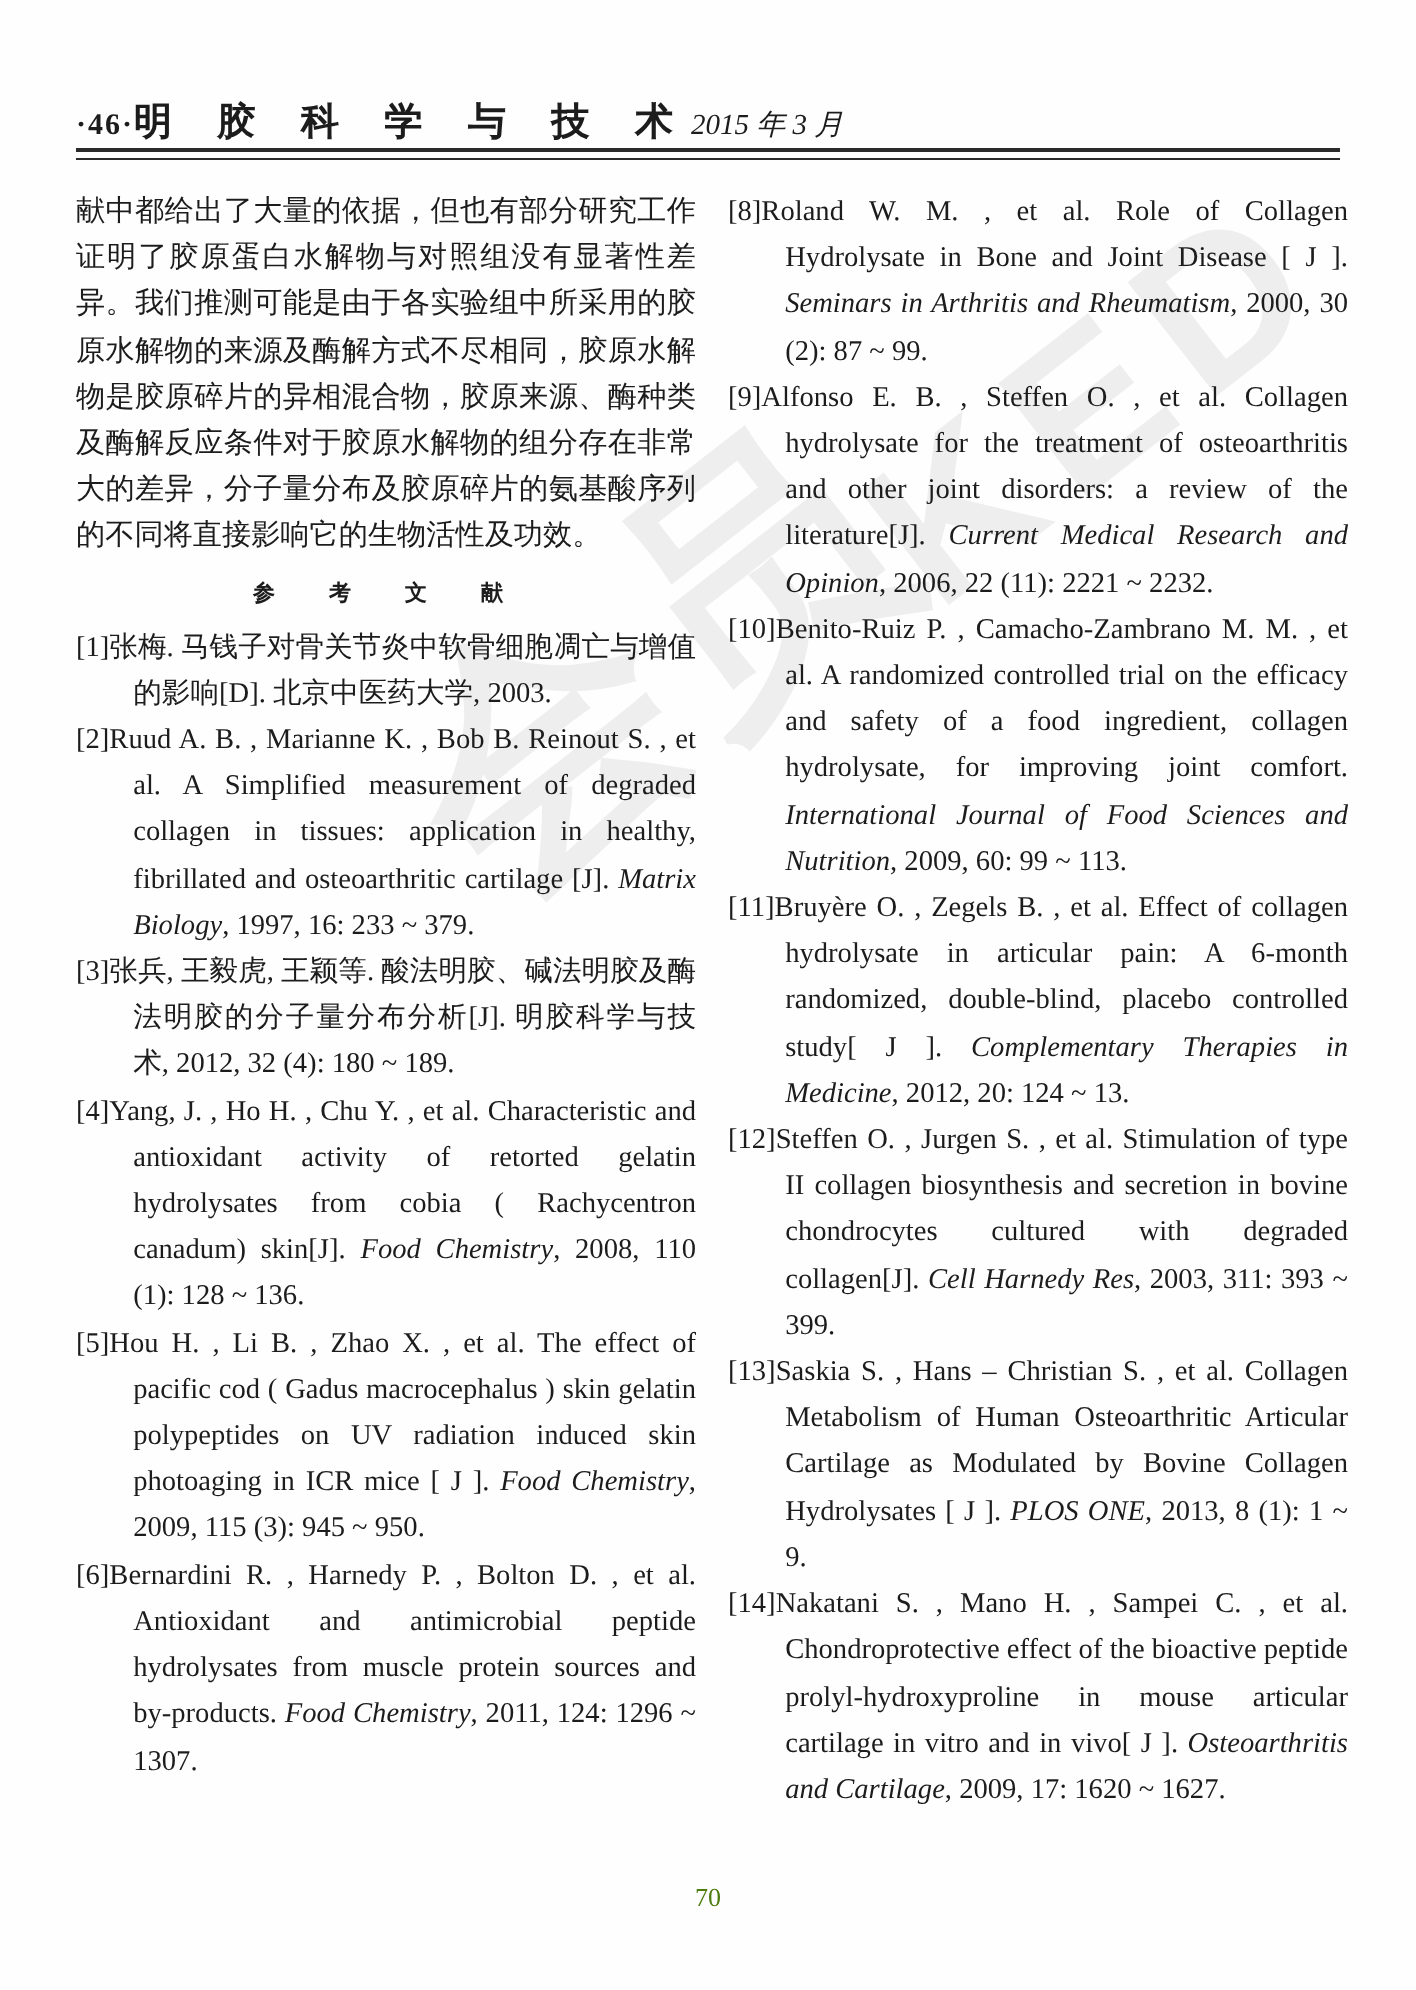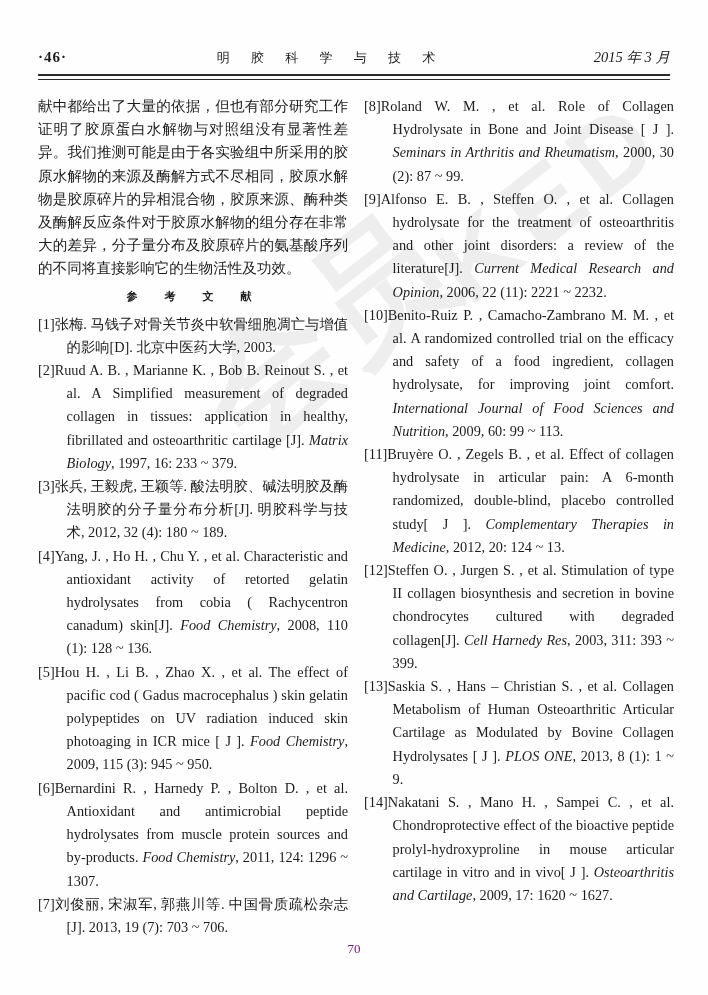--- a/index.html
+++ b/index.html
@@ -7,25 +7,25 @@
     position:relative;
     width:708px;height:995px;
     background:#fefefe;
     overflow:hidden;
     font-family:"Liberation Serif","DejaVu Serif",serif;
     color:#1c1c1c;
   }
   
   .header{
     position:absolute;left:38px;right:38px;top:48px;
-    display:flex;justify-content:space-between;align-items:baseline;
+    display:flex;align-items:baseline;
     font-size:15px;
   }
   .header .page-label{font-weight:bold;letter-spacing:1px;}
-  .header .journal-title{font-weight:normal;letter-spacing:9px;font-size:13px;}
+  .header .journal-title{font-weight:bold;letter-spacing:9px;font-size:19px;}
   .header .issue-date{font-size:14.5px;font-style:italic;}
   .rule{
     position:absolute;left:38px;right:38px;top:74px;
     height:3px;
     border-top:2px solid #2a2a2a;
     border-bottom:1px solid #2a2a2a;
   }
   
   .columns{
     position:absolute;left:38px;right:34px;top:95px;
@@ -46,21 +46,21 @@
     font-size:14.3px;line-height:23.2px;
     text-align:justify;
     padding-left:2em;text-indent:-2em;
     margin:0;
   }
   .ref .italic{font-style:italic;}
   .ref-num{white-space:nowrap;}
   
   .footer{
     position:absolute;left:0;right:0;top:941px;
-    text-align:center;font-size:13px;color:#701a75;
+    text-align:center;font-size:13px;color:#4d7c0f;
   }
   
   .wm{
     position:absolute;
     color:rgba(130,130,130,0.13);
     font-weight:bold;
     pointer-events:none;
     white-space:nowrap;
     font-family:"Liberation Sans","DejaVu Sans",sans-serif;
   }
@@ -94,21 +94,20 @@
     <div class="col">
       <p class="intro">献中都给出了大量的依据，但也有部分研究工作证明了胶原蛋白水解物与对照组没有显著性差异。我们推测可能是由于各实验组中所采用的胶原水解物的来源及酶解方式不尽相同，胶原水解物是胶原碎片的异相混合物，胶原来源、酶种类及酶解反应条件对于胶原水解物的组分存在非常大的差异，分子量分布及胶原碎片的氨基酸序列的不同将直接影响它的生物活性及功效。</p>
       <div class="ref-heading">参　考　文　献</div>
       <div id="refs-col1">
           <div class="ref"><span class="ref-num">[1]</span><span>张梅. 马钱子对骨关节炎中软骨细胞凋亡与增值的影响[D]. 北京中医药大学, 2003.</span></div>
           <div class="ref"><span class="ref-num">[2]</span><span>Ruud A. B. , Marianne K. , Bob B. Reinout S. , et al. A Simplified measurement of degraded collagen in tissues: application in healthy, fibrillated and osteoarthritic cartilage [J]. </span><span class="italic">Matrix Biology</span><span>, 1997, 16: 233 ~ 379.</span></div>
           <div class="ref"><span class="ref-num">[3]</span><span>张兵, 王毅虎, 王颖等. 酸法明胶、碱法明胶及酶法明胶的分子量分布分析[J]. 明胶科学与技术, 2012, 32 (4): 180 ~ 189.</span></div>
           <div class="ref"><span class="ref-num">[4]</span><span>Yang, J. , Ho H. , Chu Y. , et al. Characteristic and antioxidant activity of retorted gelatin hydrolysates from cobia ( Rachycentron canadum) skin[J]. </span><span class="italic">Food Chemistry</span><span>, 2008, 110 (1): 128 ~ 136.</span></div>
           <div class="ref"><span class="ref-num">[5]</span><span>Hou H. , Li B. , Zhao X. , et al. The effect of pacific cod ( Gadus macrocephalus ) skin gelatin polypeptides on UV radiation induced skin photoaging in ICR mice [ J ]. </span><span class="italic">Food Chemistry</span><span>, 2009, 115 (3): 945 ~ 950.</span></div>
           <div class="ref"><span class="ref-num">[6]</span><span>Bernardini R. , Harnedy P. , Bolton D. , et al. Antioxidant and antimicrobial peptide hydrolysates from muscle protein sources and by-products. </span><span class="italic">Food Chemistry</span><span>, 2011, 124: 1296 ~ 1307.</span></div>
-          <div class="ref"><span class="ref-num">[7]</span><span>刘俊丽, 宋淑军, 郭燕川等. 中国骨质疏松杂志[J]. 2013, 19 (7): 703 ~ 706.</span></div>
         </div>
     </div>
     <div class="col">
       <div id="refs-col2">
           <div class="ref"><span class="ref-num">[8]</span><span>Roland W. M. , et al. Role of Collagen Hydrolysate in Bone and Joint Disease [ J ]. </span><span class="italic">Seminars in Arthritis and Rheumatism</span><span>, 2000, 30 (2): 87 ~ 99.</span></div>
           <div class="ref"><span class="ref-num">[9]</span><span>Alfonso E. B. , Steffen O. , et al. Collagen hydrolysate for the treatment of osteoarthritis and other joint disorders: a review of the literature[J]. </span><span class="italic">Current Medical Research and Opinion</span><span>, 2006, 22 (11): 2221 ~ 2232.</span></div>
           <div class="ref"><span class="ref-num">[10]</span><span>Benito-Ruiz P. , Camacho-Zambrano M. M. , et al. A randomized controlled trial on the efficacy and safety of a food ingredient, collagen hydrolysate, for improving joint comfort. </span><span class="italic">International Journal of Food Sciences and Nutrition</span><span>, 2009, 60: 99 ~ 113.</span></div>
           <div class="ref"><span class="ref-num">[11]</span><span>Bruyère O. , Zegels B. , et al. Effect of collagen hydrolysate in articular pain: A 6-month randomized, double-blind, placebo controlled study[ J ]. </span><span class="italic">Complementary Therapies in Medicine</span><span>, 2012, 20: 124 ~ 13.</span></div>
           <div class="ref"><span class="ref-num">[12]</span><span>Steffen O. , Jurgen S. , et al. Stimulation of type II collagen biosynthesis and secretion in bovine chondrocytes cultured with degraded collagen[J]. </span><span class="italic">Cell Harnedy Res</span><span>, 2003, 311: 393 ~ 399.</span></div>
           <div class="ref"><span class="ref-num">[13]</span><span>Saskia S. , Hans – Christian S. , et al. Collagen Metabolism of Human Osteoarthritic Articular Cartilage as Modulated by Bovine Collagen Hydrolysates [ J ]. </span><span class="italic">PLOS ONE</span><span>, 2013, 8 (1): 1 ~ 9.</span></div>

